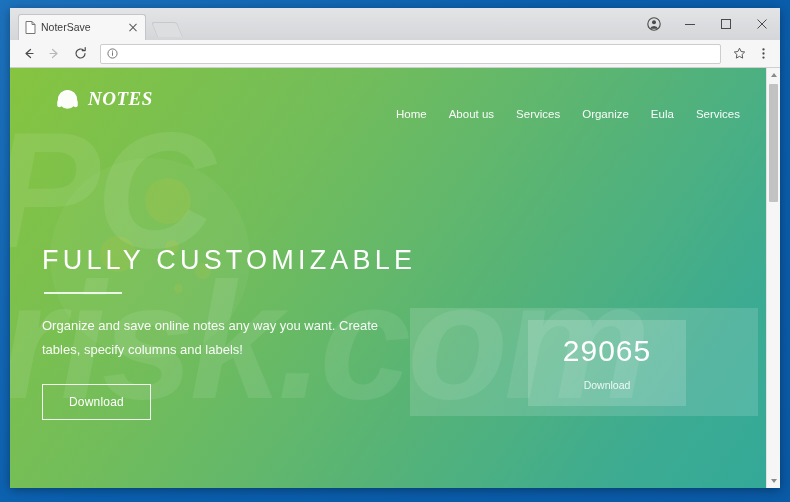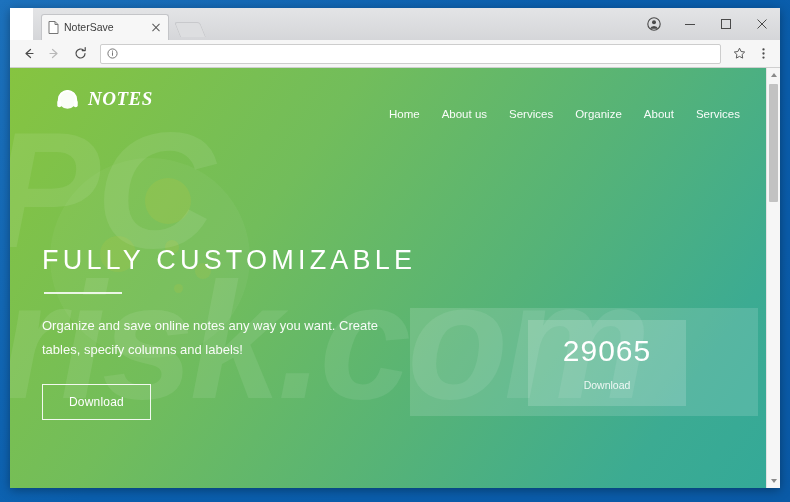--- a/index.html
+++ b/index.html
@@ -36,21 +36,20 @@
   }
 
   
   .titlebar {
     position: relative;
     height: 32px;
     background: #d9dadd;
     background: linear-gradient(#e3e4e6, #d5d6d9);
     display: flex;
     align-items: flex-end;
-    margin-left: 23px;
   }
 
   .tab-strip {
     display: flex;
     align-items: flex-end;
     height: 32px;
     padding-left: 8px;
   }
 
   .tab {
@@ -520,21 +519,21 @@
             </svg>
           </span>
           <span class="brand-name">NOTES</span>
         </div>
 
         <nav class="site-nav">
           <a class="nav-link">Home</a>
           <a class="nav-link">About us</a>
           <a class="nav-link">Services</a>
           <a class="nav-link">Organize</a>
-          <a class="nav-link">About</a>
+          <a class="nav-link">Eula</a>
           <a class="nav-link">Services</a>
         </nav>
       </div>
 
       <div class="hero-content">
         <h1 class="hero-title">FULLY CUSTOMIZABLE</h1>
         <div class="title-rule"></div>
         <p class="hero-sub">Organize and save online notes any way you want. Create tables, specify columns and labels!</p>
         <button class="hero-btn">Download</button>
       </div>

